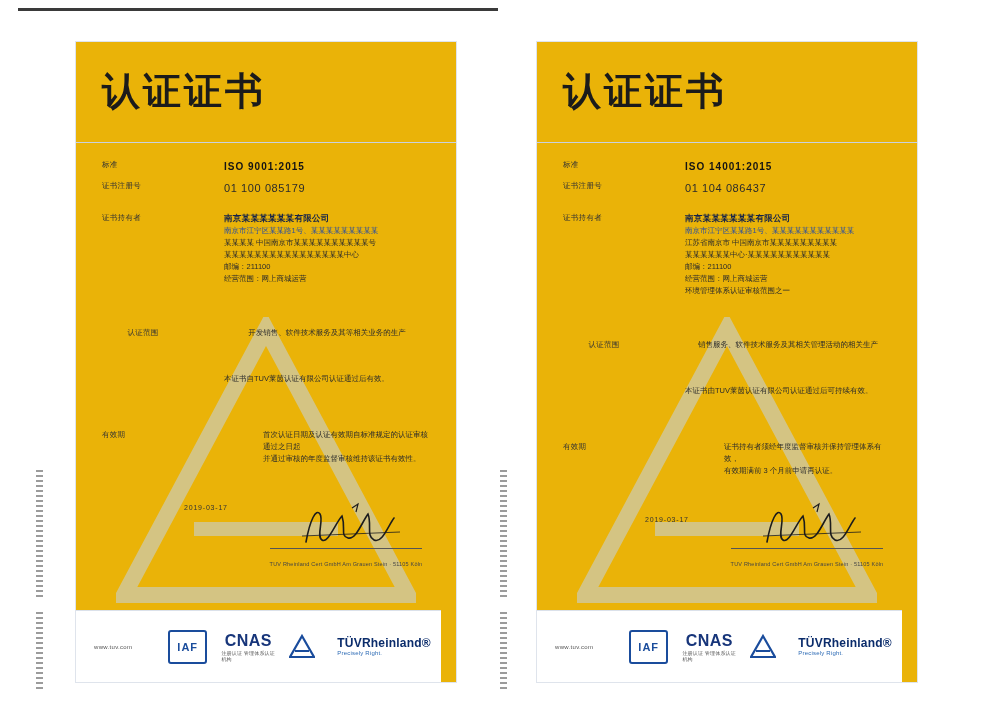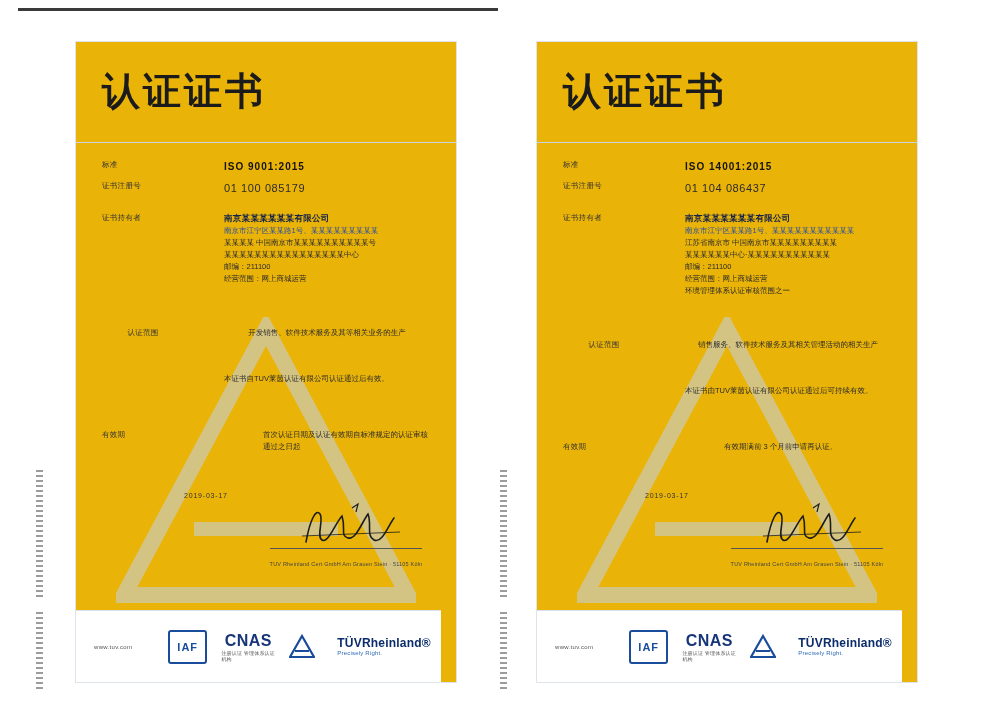--- a/index.html
+++ b/index.html
@@ -288,20 +288,21 @@
       <div class="lab"></div>
       <div class="val">
         <span class="ln blurline">本证书自TUV莱茵认证有限公司认证通过后有效。</span>
       </div>
     </div>
 
     <div class="row sec valid">
       <div class="lab">有效期</div>
       <div class="val">
         <span class="ln blurline">首次认证日期及认证有效期自标准规定的认证审核通过之日起</span>
+        <span class="ln blurline">并通过审核的年度监督审核维持该证书有效性。</span>
       </div>
     </div>
 
     <div class="issue-date blurline">2019-03-17</div>
   </div>
 
   <div class="signature">
     <div class="sig-mark">
       <svg width="160" height="46" viewBox="0 0 160 46">
         <path d="M40 40 C44 18, 50 6, 54 12 C58 18, 50 34, 56 38 C62 42, 70 20, 76 14
@@ -391,20 +392,21 @@
     <div class="row sec note">
       <div class="lab"></div>
       <div class="val">
         <span class="ln blurline">本证书由TUV莱茵认证有限公司认证通过后可持续有效。</span>
       </div>
     </div>
 
     <div class="row sec valid">
       <div class="lab">有效期</div>
       <div class="val">
+        <span class="ln blurline">证书持有者须经年度监督审核并保持管理体系有效，</span>
         <span class="ln blurline">有效期满前 3 个月前申请再认证。</span>
       </div>
     </div>
 
     <div class="issue-date blurline">2019-03-17</div>
   </div>
 
   <div class="signature">
     <div class="sig-mark">
       <svg width="160" height="46" viewBox="0 0 160 46">

